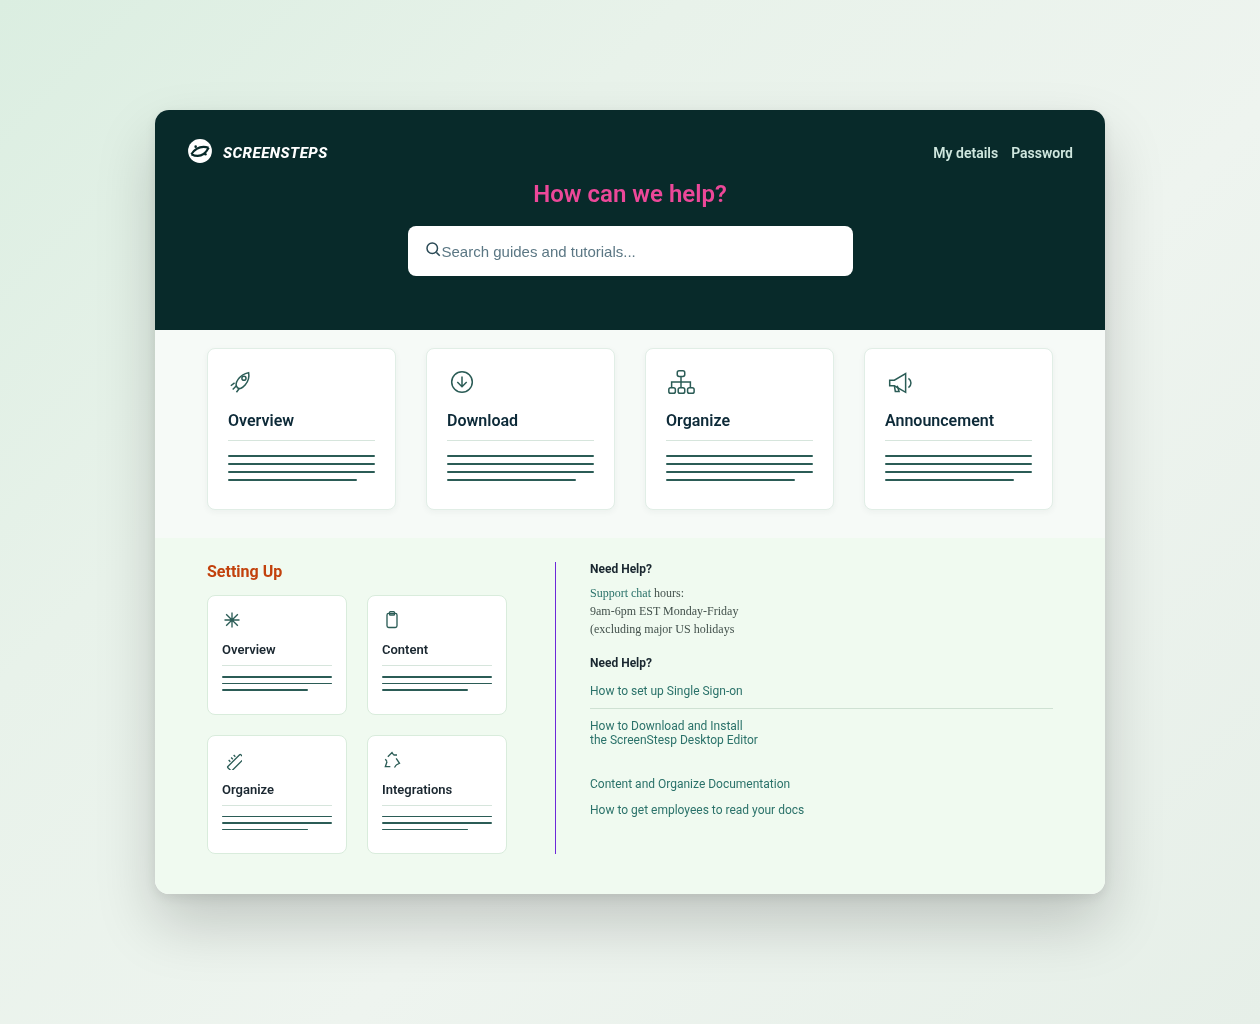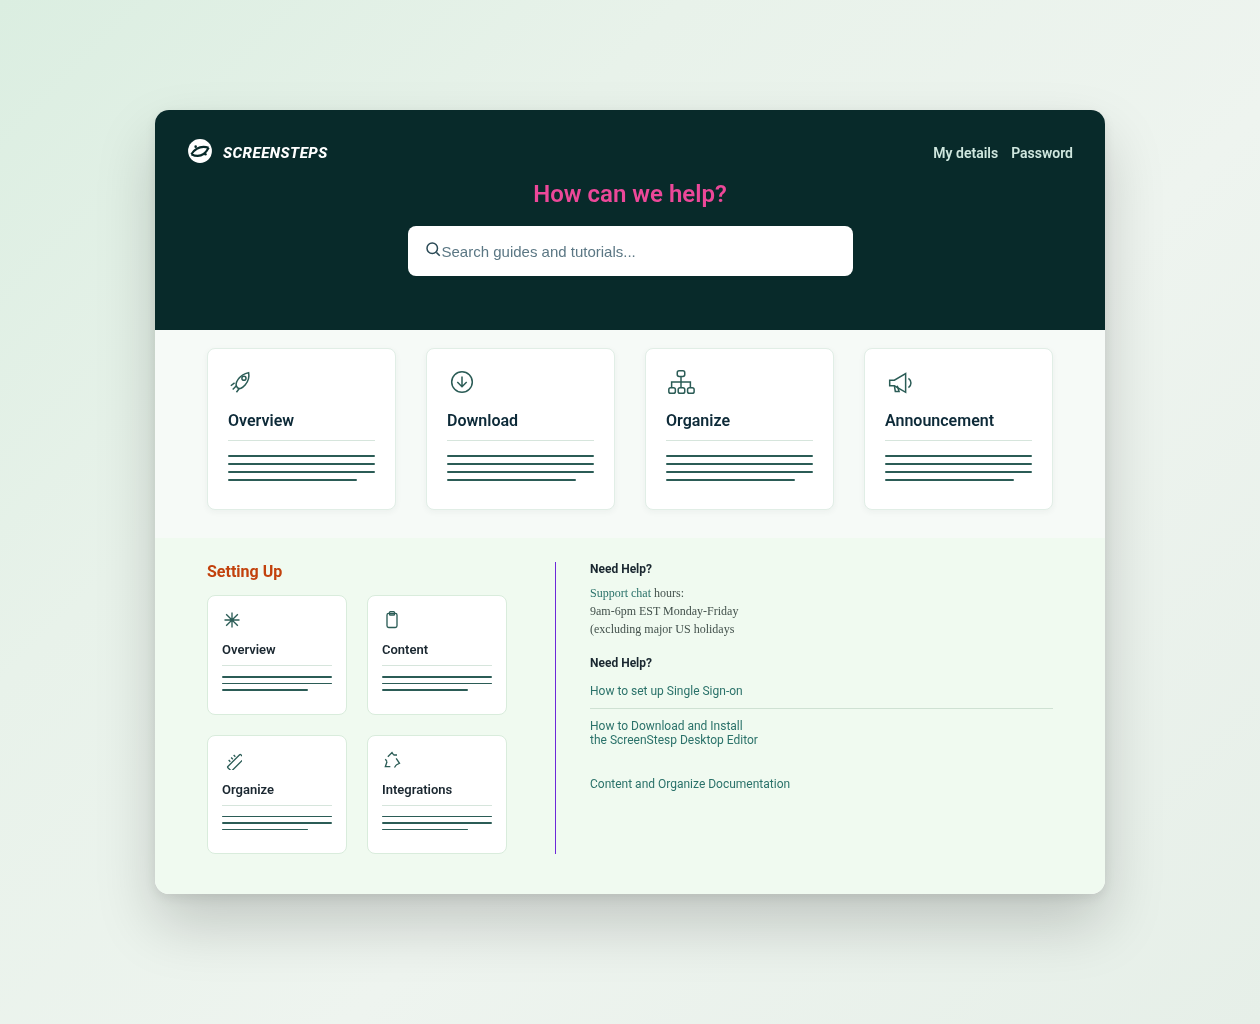--- a/index.html
+++ b/index.html
@@ -367,19 +367,20 @@
         <div class="side-block">
           <div class="side-head">Need Help?</div>
           <span class="side-item bordered">How to set up Single Sign-on</span>
           <span class="side-item">
             <span>How to Download and Install</span><br>
             <span>the ScreenStesp Desktop Editor</span>
           </span>
         </div>
         <div class="side-block">
           <span class="side-item">Content and Organize Documentation</span>
+          <span class="side-item">How to get employees to read your docs</span>
         </div>
       </div>
 
     </div>
 
   </div>
 </div>
 
 </body></html>

